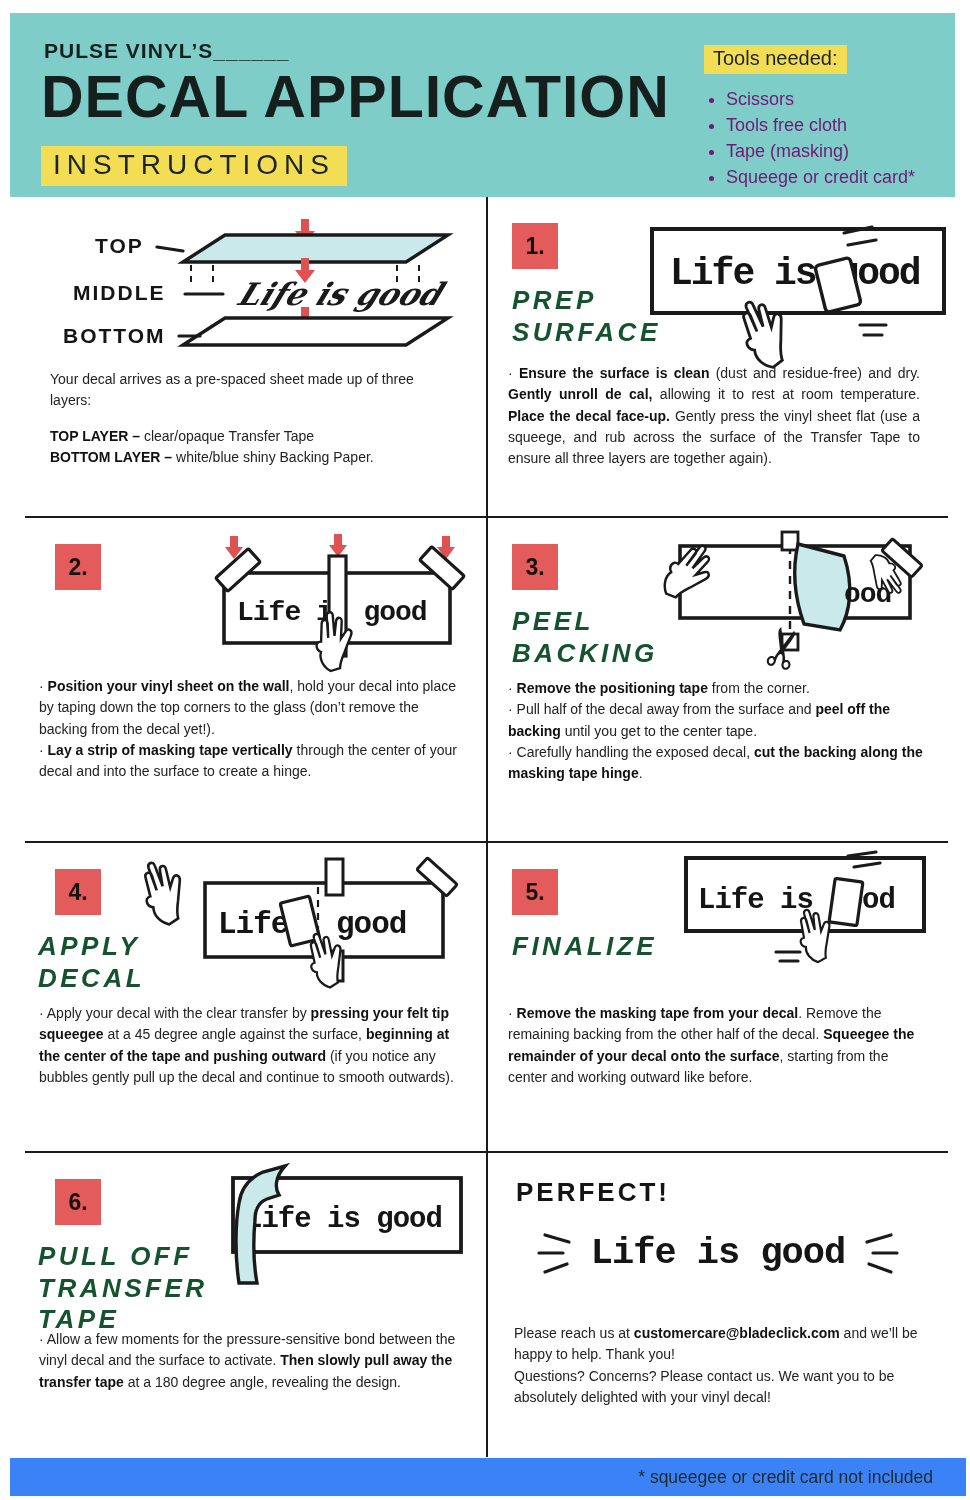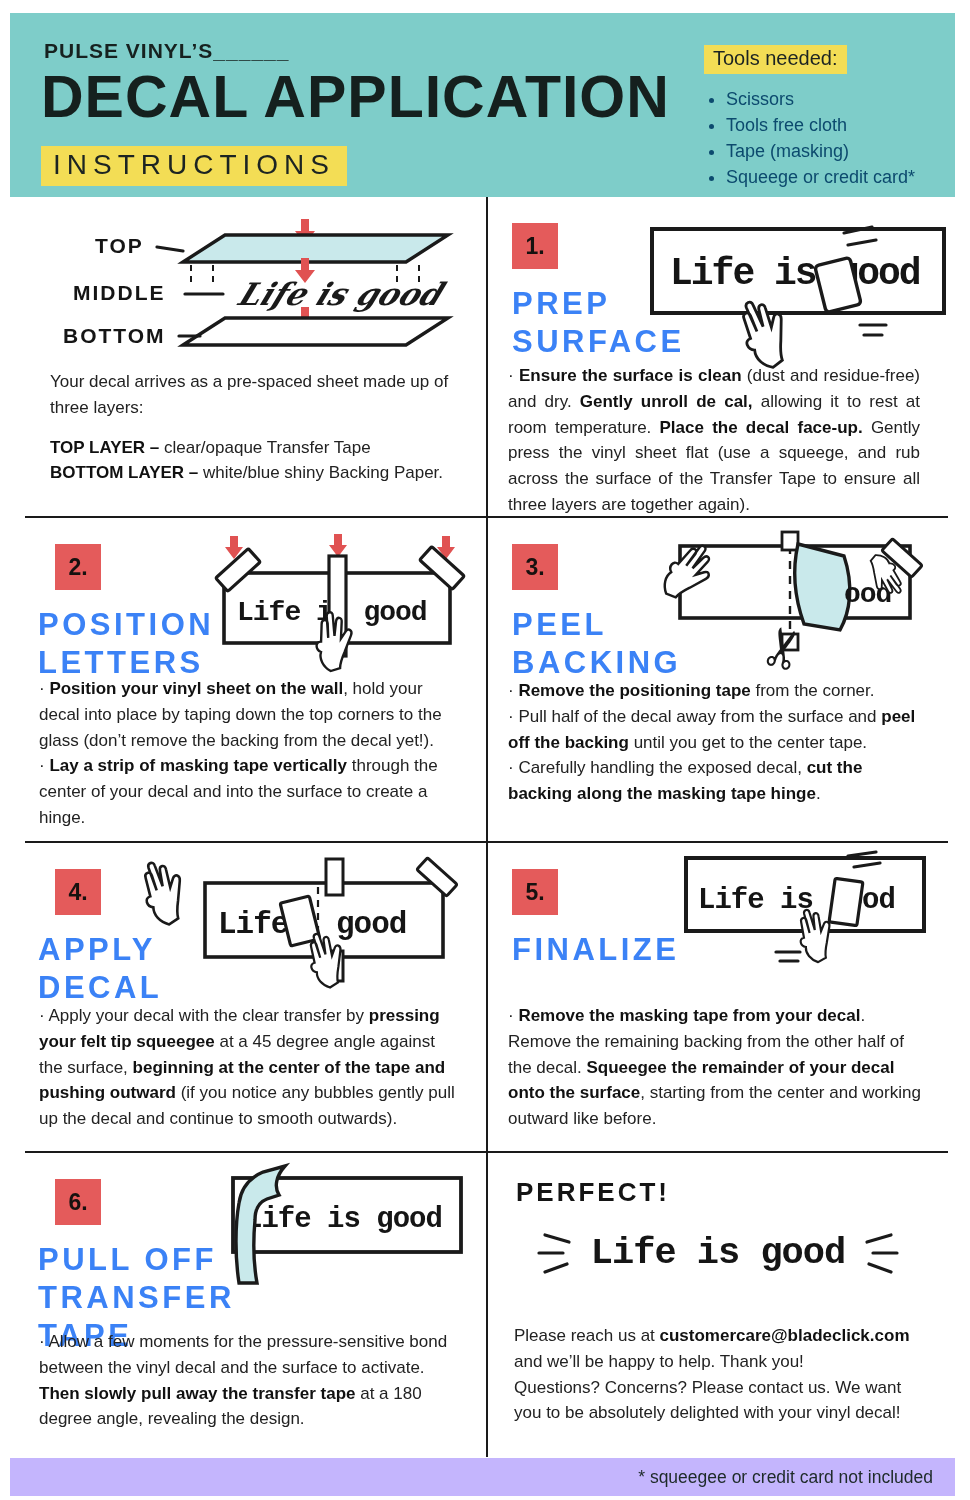--- a/index.html
+++ b/index.html
@@ -10,61 +10,61 @@
   .header{position:absolute;left:10px;top:13px;width:945px;height:184px;background:#7ECDC9;}
   .brand{position:absolute;left:34px;top:26px;font-size:21px;font-weight:bold;
          letter-spacing:1px;color:#16211f;}
   .big-title{position:absolute;left:31px;top:50px;font-size:59px;font-weight:bold;
          letter-spacing:1px;color:#15201e;white-space:nowrap;}
   .subtitle{position:absolute;left:31px;top:133px;background:#F3DD55;color:#1c2422;
          padding:3px 12px 5px 12px;font-size:28px;letter-spacing:6px;font-weight:500;}
   .tools{position:absolute;left:694px;top:32px;width:250px;}
   .tools-label{display:inline-block;background:#F3DD55;color:#1c2422;
          padding:2px 9px 4px 9px;font-size:20px;}
-  .tools ul{margin:13px 0 0 22px;padding:0;font-size:18px;line-height:1.44;color:#0c4a6e;}
+  .tools ul{margin:13px 0 0 22px;padding:0;font-size:18px;line-height:1.44;color:#701a75;}
 
   
   .vline{position:absolute;left:486px;top:197px;width:2px;height:1260px;background:#1a1a1a;}
   .hline{position:absolute;left:25px;width:923px;height:2px;background:#1a1a1a;}
 
   
   .cell{position:absolute;}
   #cell-intro{left:25px;top:197px;width:461px;height:319px;}
   #cell-s1{left:488px;top:197px;width:460px;height:319px;}
   #cell-s2{left:25px;top:518px;width:461px;height:323px;}
   #cell-s3{left:488px;top:518px;width:460px;height:323px;}
   #cell-s4{left:25px;top:843px;width:461px;height:308px;}
   #cell-s5{left:488px;top:843px;width:460px;height:308px;}
   #cell-s6{left:25px;top:1153px;width:461px;height:304px;}
   #cell-perfect{left:488px;top:1153px;width:460px;height:304px;}
 
   .num{position:absolute;width:46px;height:46px;background:#E45B5B;color:#17110f;
        font-size:23px;font-weight:bold;display:flex;align-items:center;justify-content:center;}
-  .step-title{position:absolute;font-size:31px;font-weight:bold;letter-spacing:3.5px;
-       line-height:1.22;color:#3b82f6;}
-  .body{position:absolute;font-size:17px;line-height:1.52;color:#222222;}
+  .step-title{position:absolute;font-size:26px;font-weight:bold;letter-spacing:3.5px;
+       line-height:1.22;color:#14532d;font-style:italic;}
+  .body{position:absolute;font-size:14px;line-height:1.52;color:#222222;}
   .body p{margin:0;}
   .body b{font-weight:bold;color:#111111;}
   .just{text-align:justify;}
   .art{position:absolute;}
 
   
   .slab{font-family:"Liberation Mono",monospace;font-weight:bold;fill:#151515;}
 
   
   .perfect-title{position:absolute;left:28px;top:24px;font-size:26px;font-weight:bold;
        letter-spacing:3px;color:#141414;}
   .decal-row{position:absolute;left:0;top:76px;width:460px;display:flex;
        align-items:center;justify-content:center;gap:16px;}
   .decal-text{font-family:"Liberation Mono",monospace;font-weight:bold;font-size:37px;
        letter-spacing:-1px;color:#151515;white-space:nowrap;}
 
   
-  .footer{position:absolute;left:10px;top:1458px;width:945px;height:38px;background:#c4b5fd;
-       font-size:17.5px;color:#1d2a28;text-align:right;line-height:38px;padding-right:0;}
+  .footer{position:absolute;left:10px;top:1458px;width:945px;height:38px;background:#3b82f6;
+       font-size:17.5px;color:#1d2a28;text-align:right;line-height:38px;padding-right:11px;}
   .footer span{padding-right:22px;}
 
   svg{display:block;overflow:visible;}
   .ln{stroke:#1a1a1a;stroke-width:3.2;fill:none;stroke-linecap:round;stroke-linejoin:round;}
 </style>
 </head>
 <body>
 
 <div class="page">
 
@@ -155,24 +155,20 @@
           <line x1="216" y1="116" x2="234" y2="116"></line>
       </g>
     </svg>
     <div class="body just" style="left:20px;top:166px;width:412px;">
       <p><span>· </span><b>Ensure the surface is clean</b><span> (dust and residue-free) and dry. </span><b>Gently unroll de cal,</b><span> allowing it to rest at room temperature. </span><b>Place the decal face-up.</b><span> Gently press the vinyl sheet flat (use a squeege, and rub across the surface of the Transfer Tape to ensure all three layers are together again).</span></p>
     </div>
   </div>
 
   <div class="cell" id="cell-s2">
     <div class="num" style="left:30px;top:26px;">2.</div>
-    <div class="step-title" style="left:13px;top:88px;">
-      <div>POSITION</div>
-      <div>LETTERS</div>
-    </div>
     <svg class="art" style="left:185px;top:14px;" width="250" height="138" viewBox="0 0 250 138">
       <g transform="translate(24,4)">
           <path d="M-4,0 L4,0 L4,11 L9,11 L0,23 L-9,11 L-4,11 Z" fill="#E05252"></path>
         </g>
       <g transform="translate(128,2)">
           <path d="M-4,0 L4,0 L4,11 L9,11 L0,23 L-9,11 L-4,11 Z" fill="#E05252"></path>
         </g>
       <g transform="translate(236,4)">
           <path d="M-4,0 L4,0 L4,11 L9,11 L0,23 L-9,11 L-4,11 Z" fill="#E05252"></path>
         </g>

